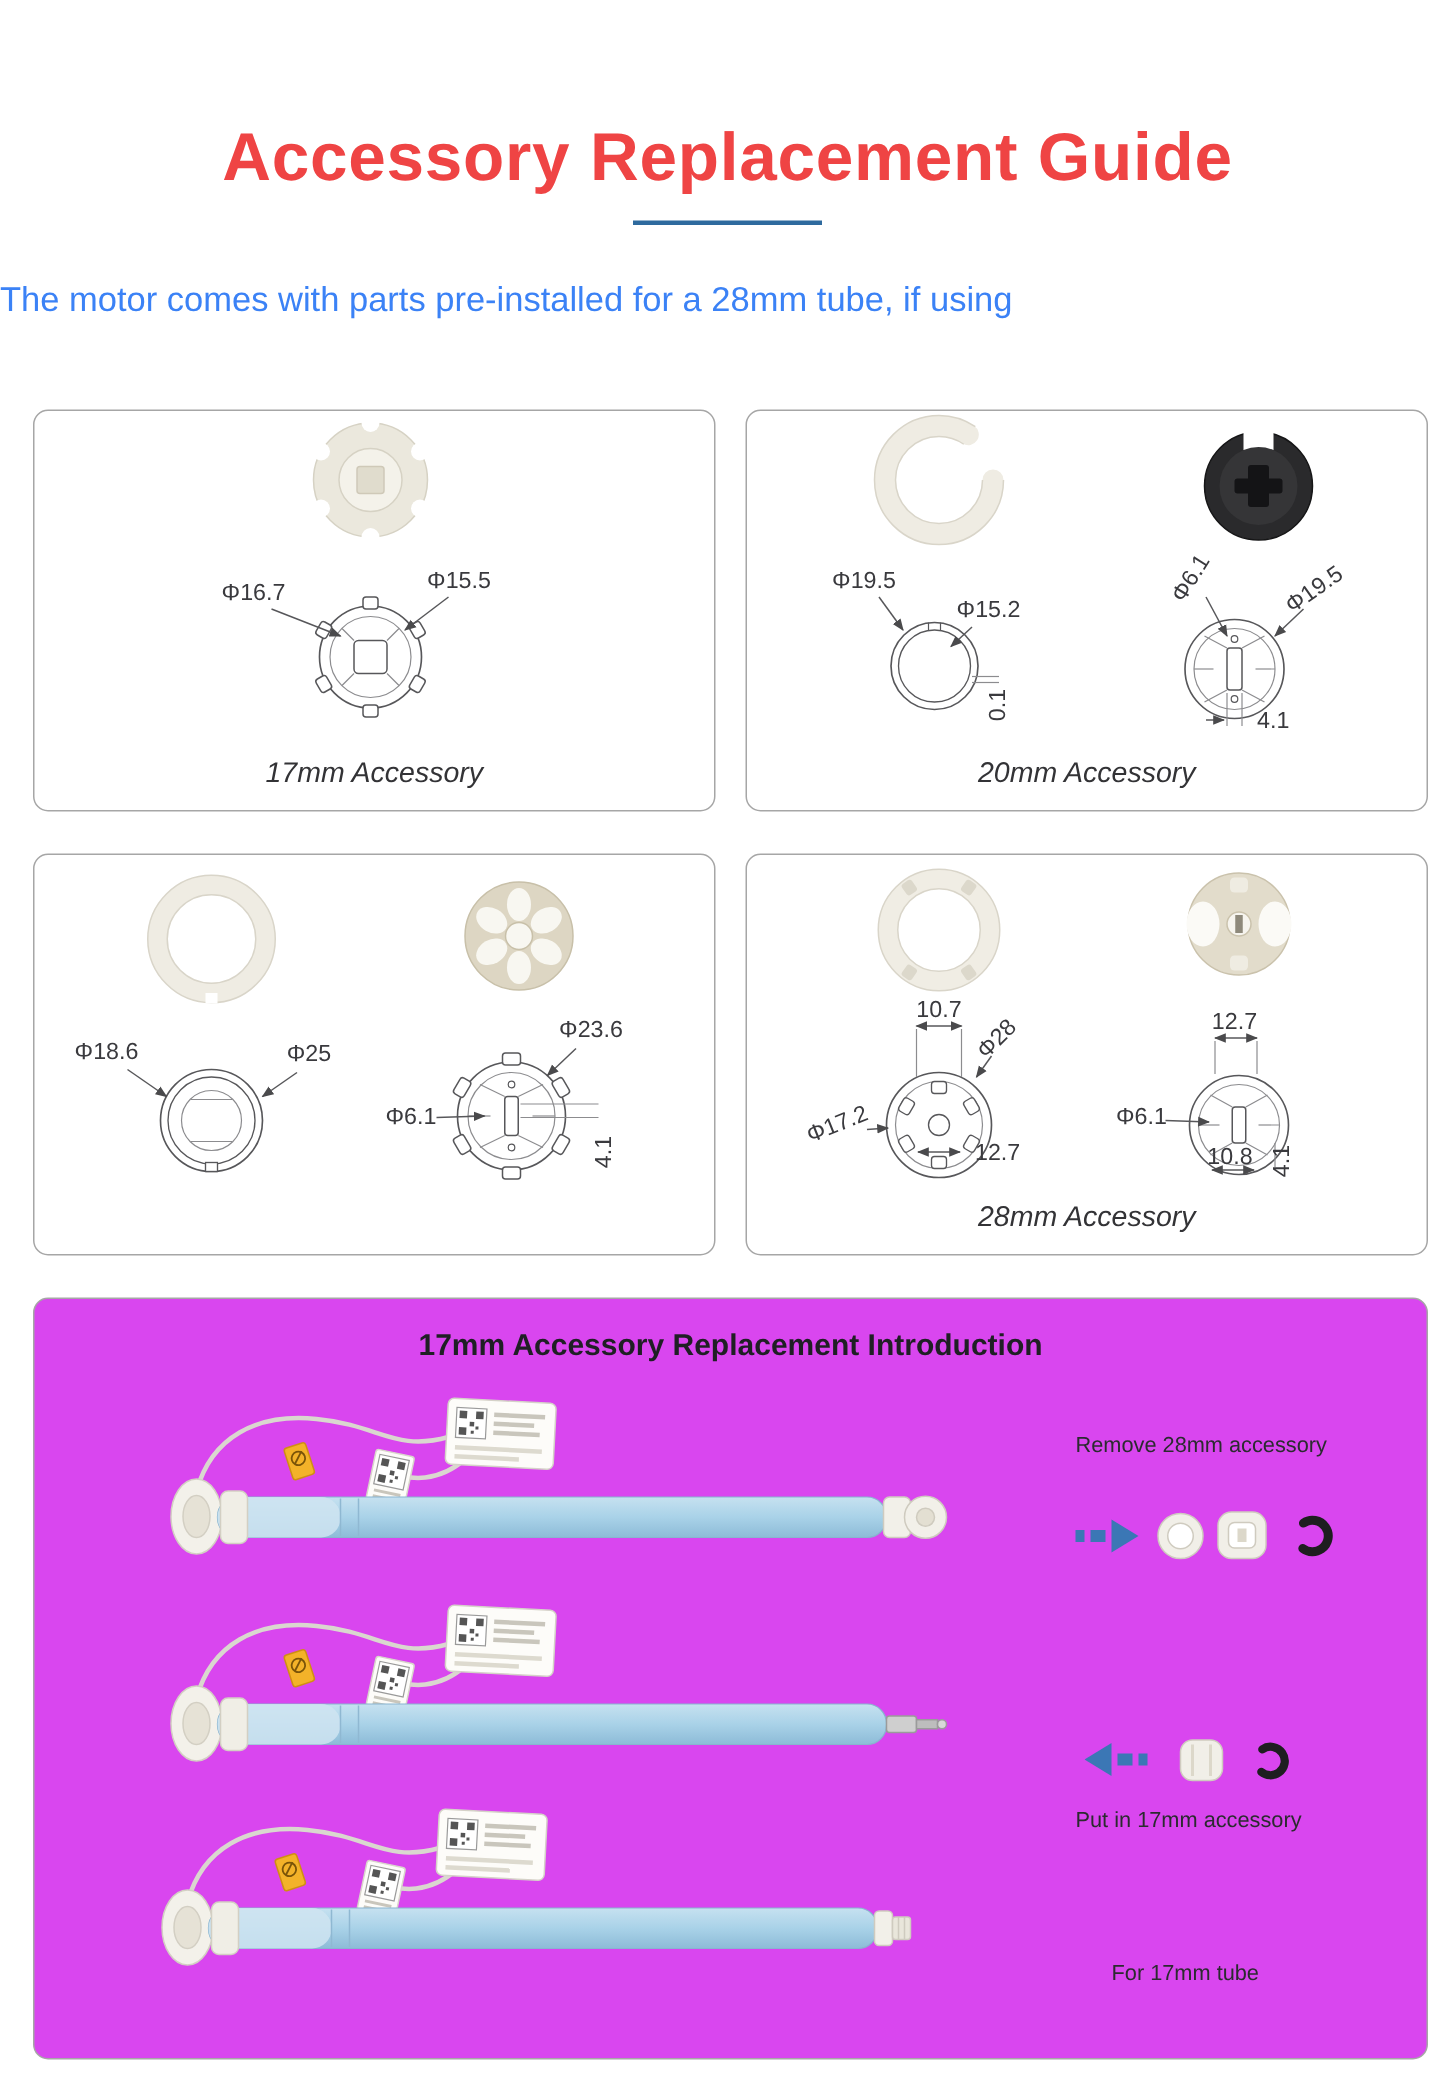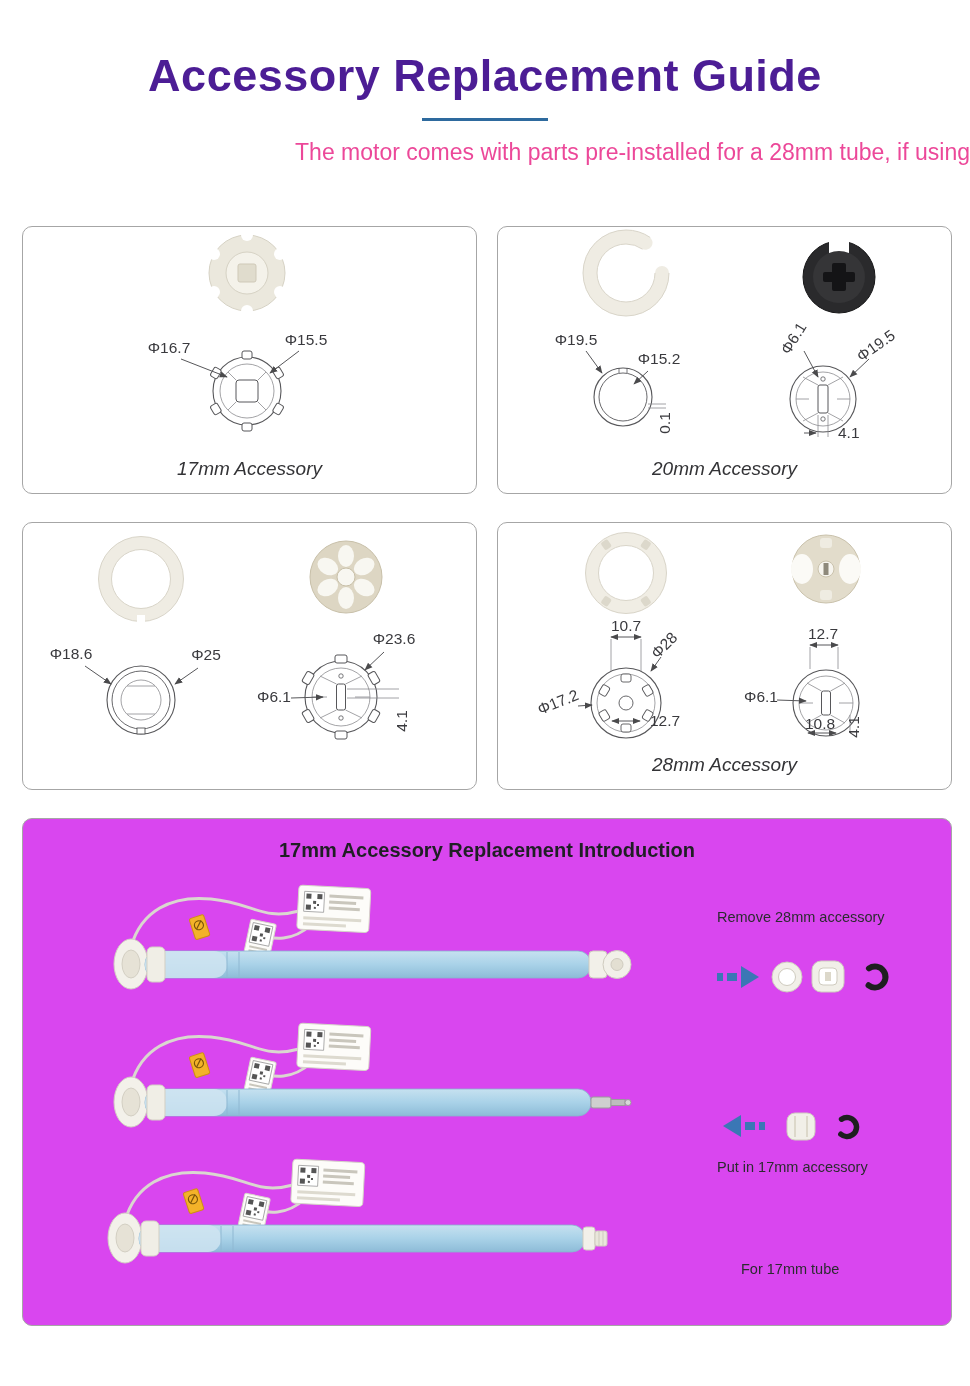--- a/index.html
+++ b/index.html
@@ -1,21 +1,21 @@
 <!DOCTYPE html>
 <html><head>
 <meta charset="utf-8">
 <style>
   * { margin:0; padding:0; box-sizing:border-box; }
   body { background:#ffffff; font-family:"Liberation Sans", sans-serif; }
   .page { position:relative; width:970px; height:1386px; background:#fff; overflow:hidden; }
 
-  .title { padding-top:50px; text-align:center; font-size:45px; font-weight:700; color:#4c1d95; letter-spacing:0.5px; }
+  .title { padding-top:50px; text-align:center; font-size:45px; font-weight:700; color:#ef4444; letter-spacing:0.5px;margin-top:29px; }
   .title-underline { width:126px; height:3px; background:#2e6a9e; margin:16px auto 0 auto; }
-  .subtitle { margin-top:14px; text-align:right; font-size:23px; color:#ec4899; line-height:1.55; }
+  .subtitle { margin-top:32px; text-align:left; font-size:23px; color:#3b82f6; line-height:1.55; }
   .subtitle span { display:block; }
 
   .grid { display:grid; grid-template-columns:455px 455px; column-gap:20px; row-gap:28px; padding:0 22px; margin-top:55px; }
   .panel { position:relative; width:455px; height:268px; border:1px solid #a6a6a6; border-radius:10px; background:#fff; }
   .panel svg { display:block; }
   .panel-label { position:absolute; left:0; right:0; bottom:13px; text-align:center; font-size:19px; color:#333336;font-style:italic; }
 
   .intro-panel { position:relative; margin:28px 22px 0 22px; width:930px; height:508px; border:1px solid #a6a6a6; border-radius:10px; background:#d946ef; }
   .intro-title { padding-top:20px; text-align:center; font-size:20px; font-weight:700; color:#1f1f24; }
   .abs { position:absolute; }

